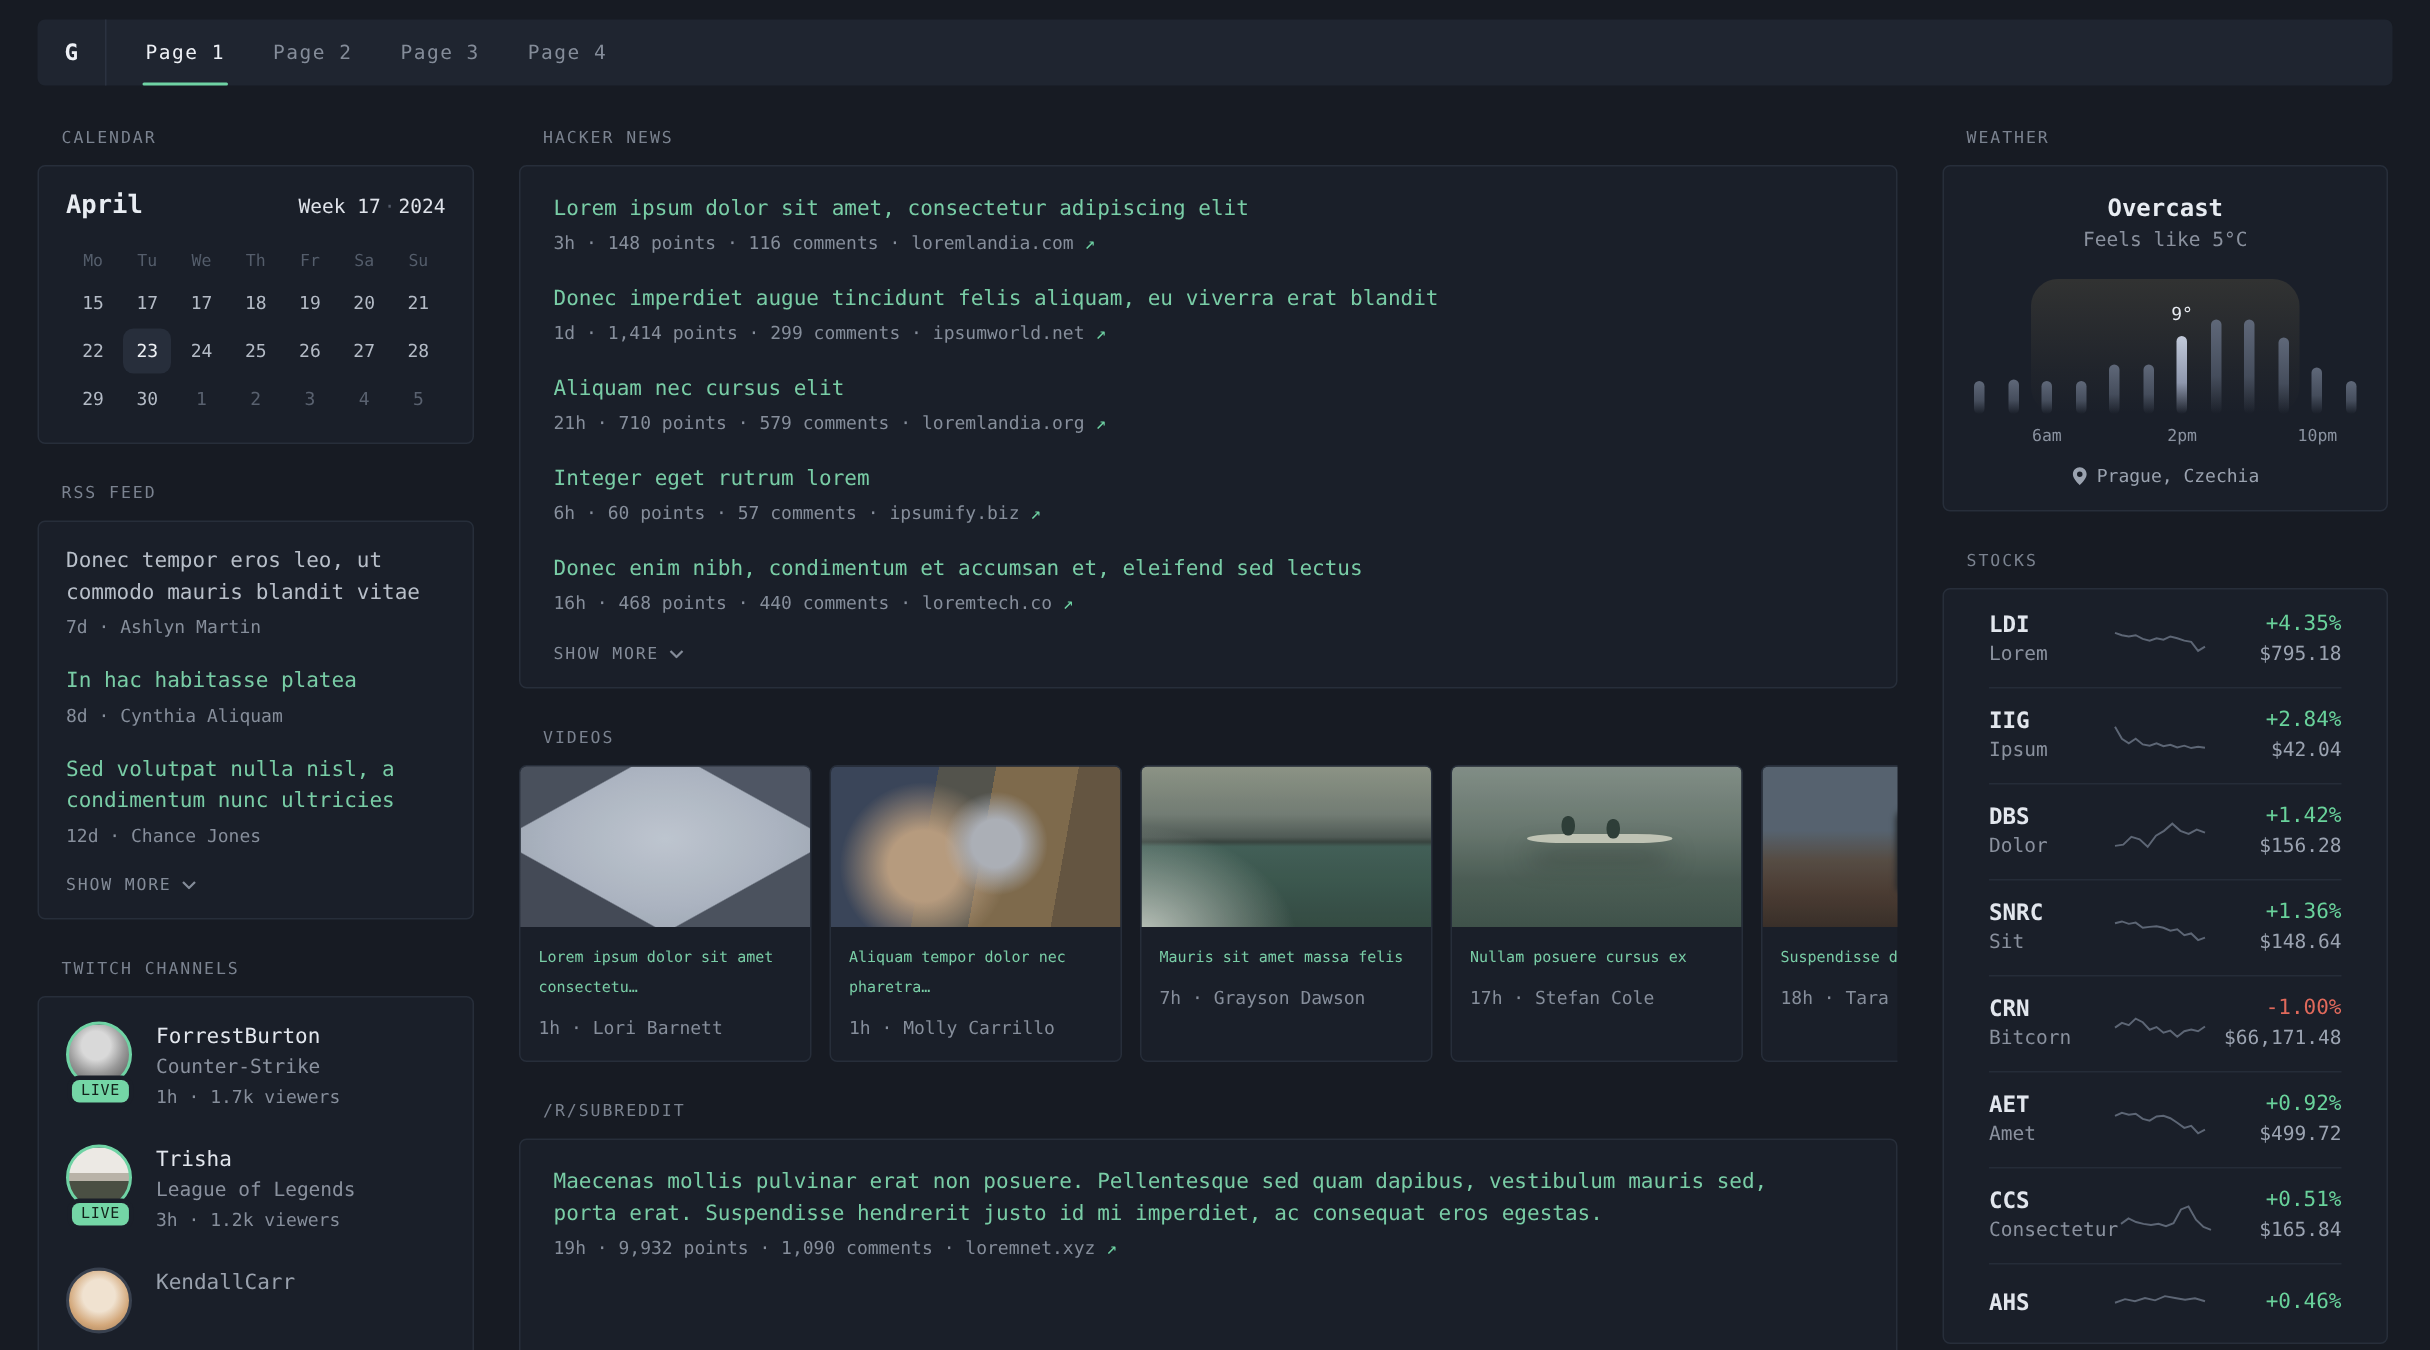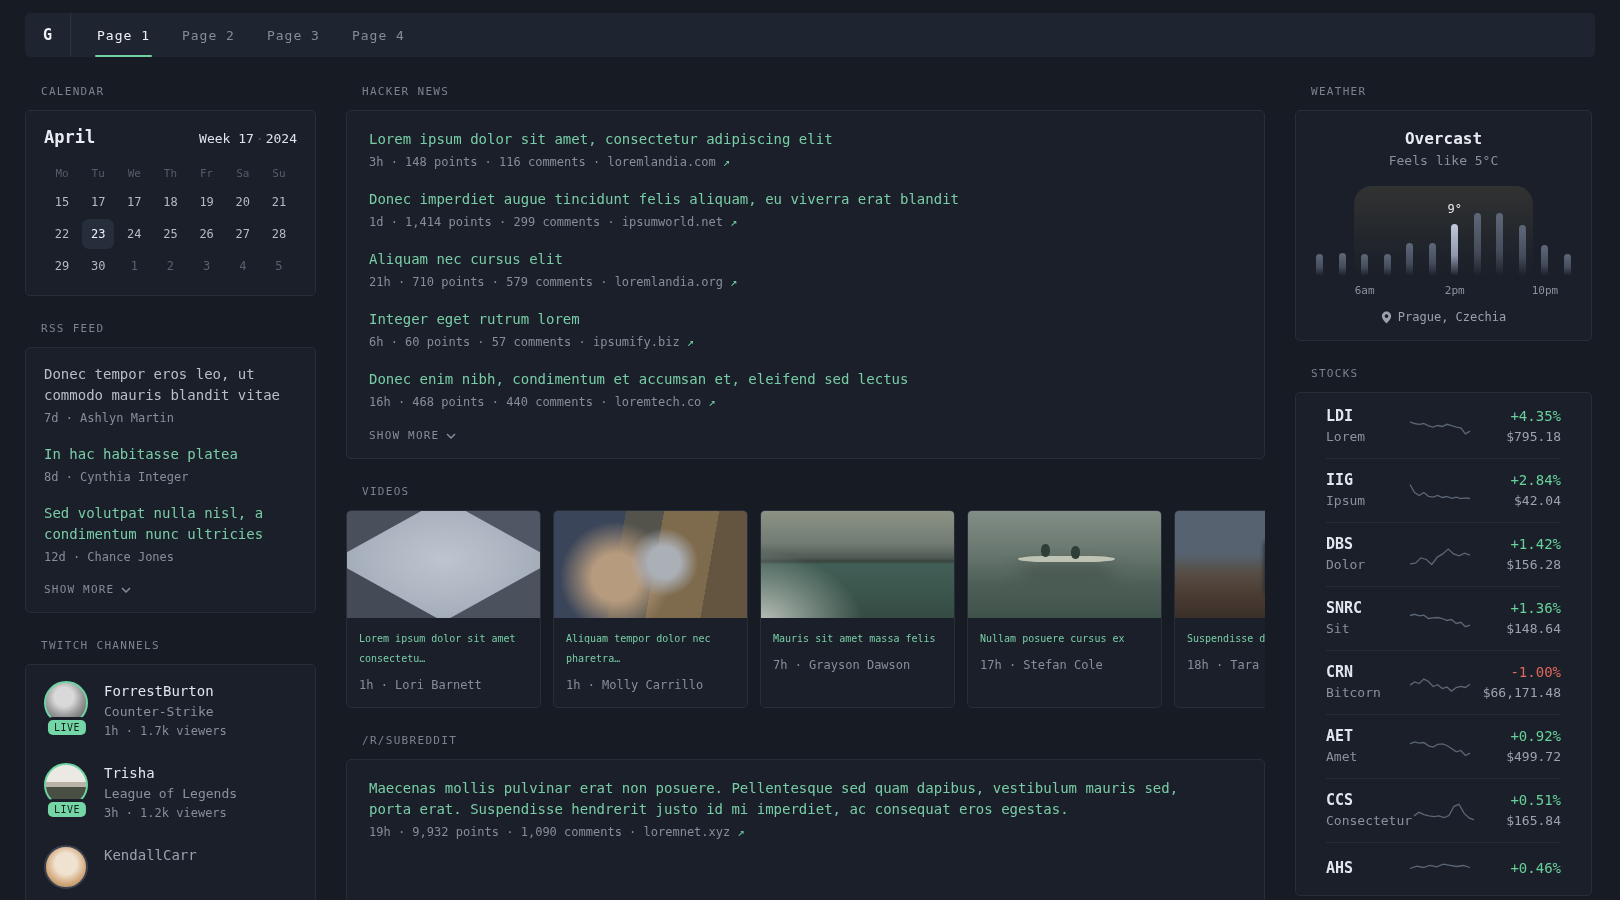--- a/index.html
+++ b/index.html
@@ -245,21 +245,21 @@
       <div class="section">
         <h2 class="section-title">RSS FEED</h2>
         <div class="card rss-card">
           <div>
               <div class="rss-item">
                 <a class="item-title read">Donec tempor eros leo, ut commodo mauris blandit vitae</a>
                 <div class="item-meta">7d · Ashlyn Martin</div>
               </div>
               <div class="rss-item">
                 <a class="item-title">In hac habitasse platea</a>
-                <div class="item-meta">8d · Cynthia Integer</div>
+                <div class="item-meta">8d · Cynthia Aliquam</div>
               </div>
               <div class="rss-item">
                 <a class="item-title">Sed volutpat nulla nisl, a condimentum nunc ultricies</a>
                 <div class="item-meta">12d · Chance Jones</div>
               </div>
             </div>
           <button class="show-more">
             <span>SHOW MORE</span>
             <svg class="chev" width="10" height="6" viewBox="0 0 10 6">
                 <path d="M1 1l4 4 4-4"></path>

